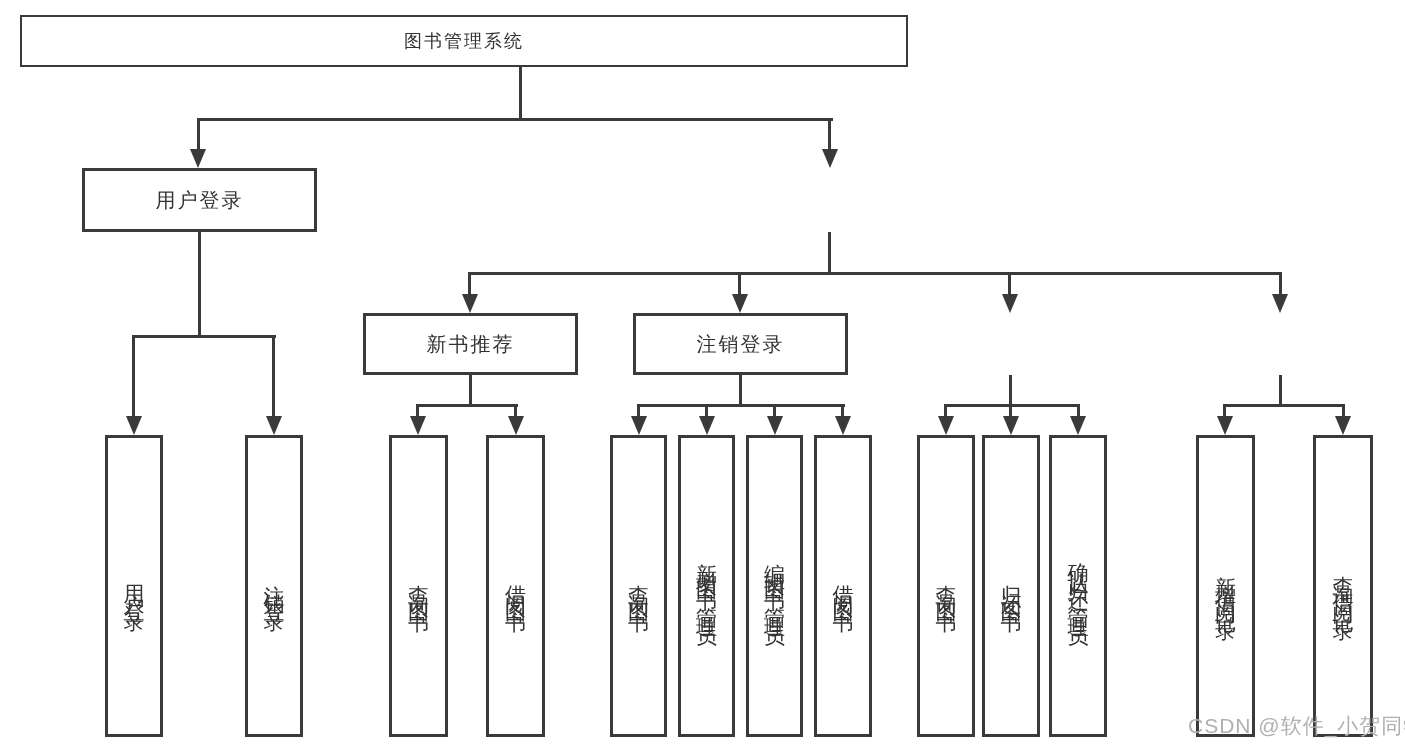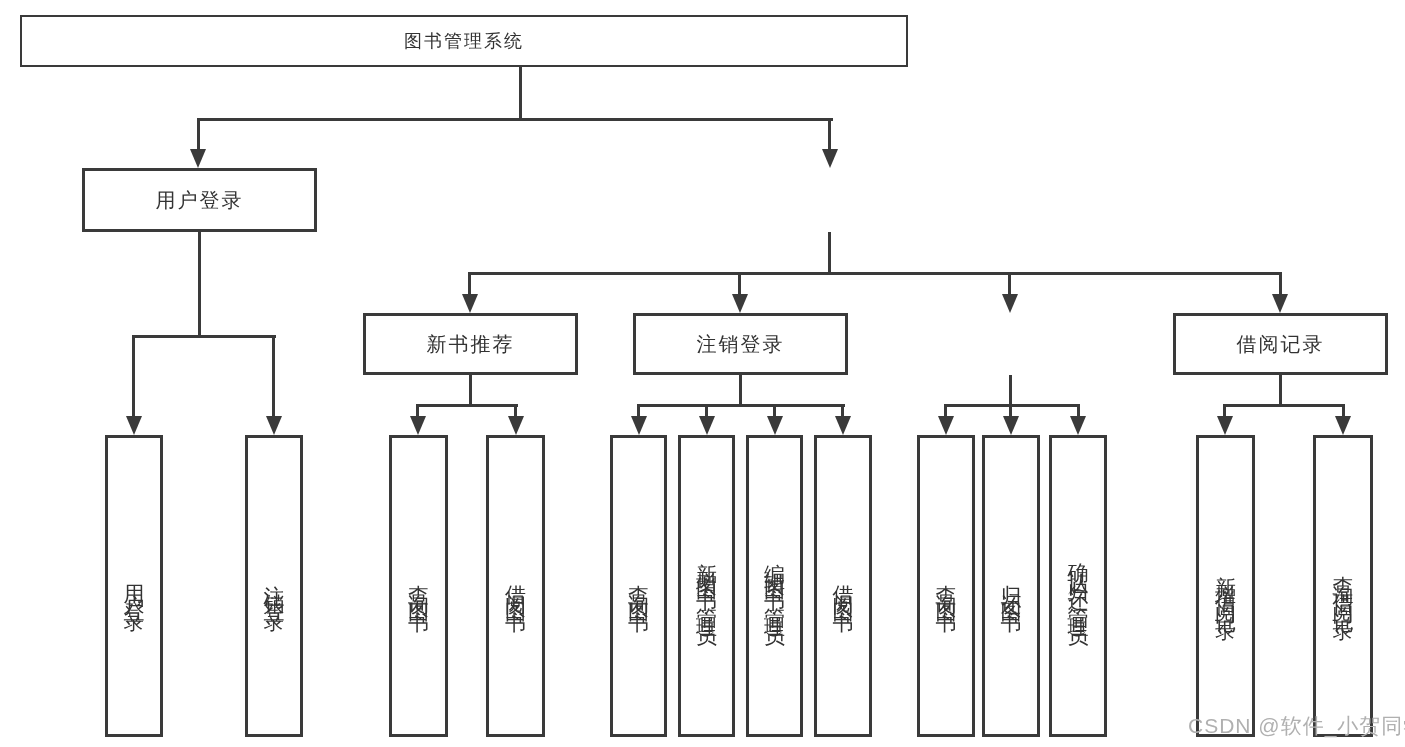--- a/index.html
+++ b/index.html
@@ -149,23 +149,20 @@
   <div class="hnode" style="left:82px; top:168px; width:235px; height:64px;">
     <span>用户登录</span>
   </div>
 
   <div class="hnode" style="left:363px; top:313px; width:215px; height:62px;">
     <span>新书推荐</span>
   </div>
   <div class="hnode" style="left:633px; top:313px; width:215px; height:62px;">
     <span>注销登录</span>
   </div>
-  <div class="hnode" style="left:1173px; top:313px; width:215px; height:62px;">
-    <span>借阅记录</span>
-  </div>
 
   <div class="leaf" style="left:105px; width:58px;">用户登录</div>
   <div class="leaf" style="left:245px; width:58px;">注销登录</div>
 
   <div class="leaf" style="left:389px; width:59px;">查询图书</div>
   <div class="leaf" style="left:486px; width:59px;">借阅图书</div>
 
   <div class="leaf" style="left:610px; width:57px;">查询图书</div>
   <div class="leaf" style="left:678px; width:57px;">新增图书（管理员）</div>
   <div class="leaf" style="left:746px; width:57px;">编辑图书（管理员）</div>

